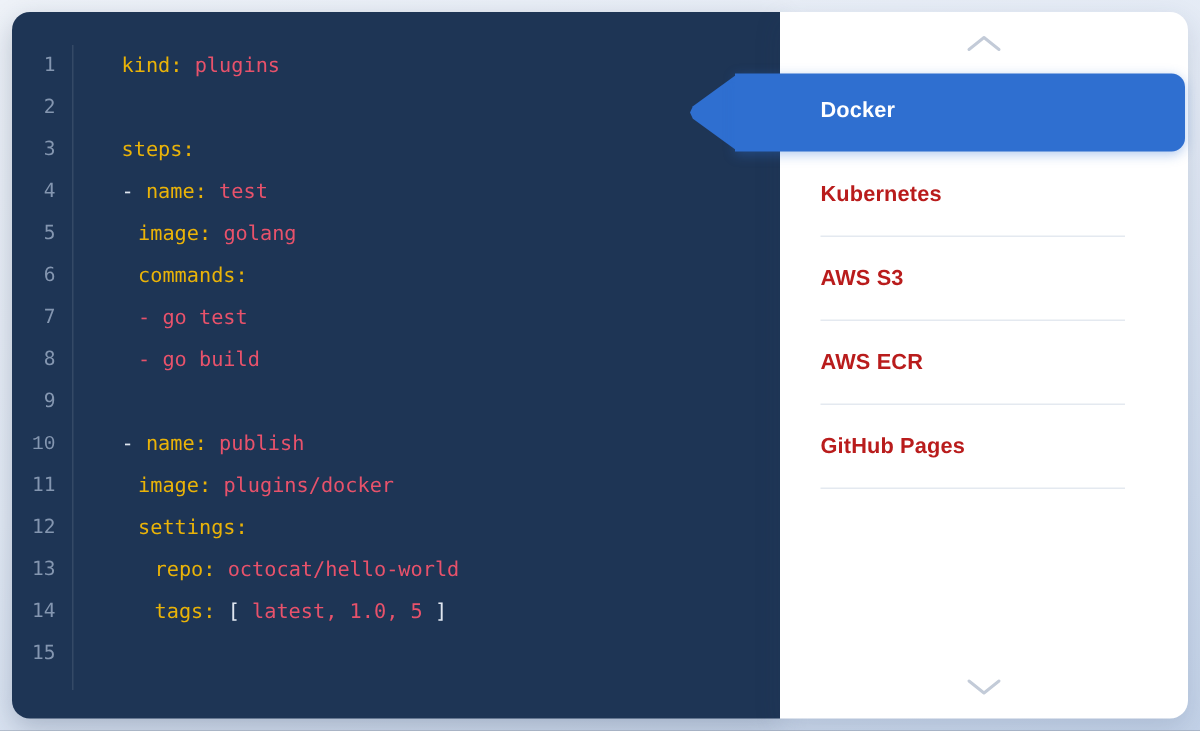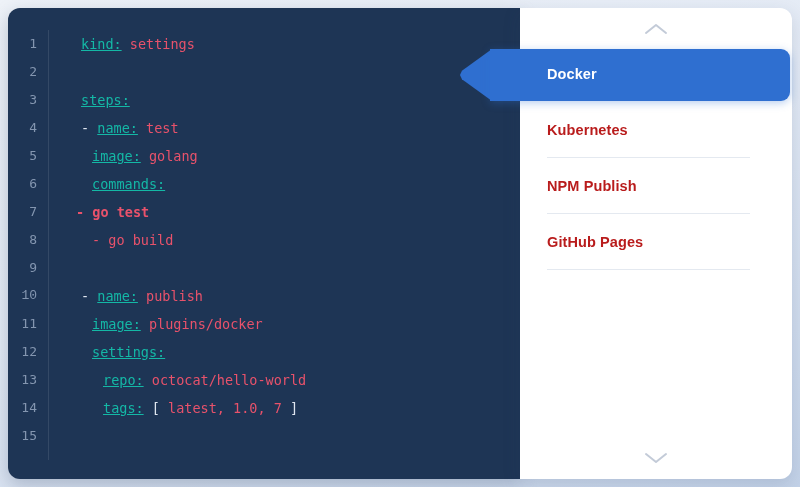--- a/index.html
+++ b/index.html
@@ -52,21 +52,21 @@
   .codetext {
     position: absolute;
     left: 73px;
     white-space: pre;
     font-family: "DejaVu Sans Mono", "Liberation Mono", monospace;
     font-size: 13.5px;
     color: #f2f5fa;
   }
   .tok-val { color: #e8526b; }
   .tok-pun { color: #dfe6f0; }
-  .tok-key { color: #14b8a6; text-decoration: underline; }
+  .tok-key { color: #eab308; }
 
   
   #plugin-panel {
     position: absolute;
     left: 520px;
     top: 8px;
     width: 272px;
     height: 471px;
     background: #ffffff;
     border-radius: 0 12px 12px 0;
@@ -143,47 +143,47 @@
 </style>
 </head>
 <body>
 
 <div id="stage">
 
   <div id="editor">
     <div id="gutter-rule"></div>
     <div id="code-body">
         <div class="lineno" style="top: 22px; position: absolute; line-height: 28px;">1</div>
-        <div class="codetext" style="top: 22px; line-height: 28px; left: 73px;"><span class="tok-key">kind:</span><span class="tok-pun"> </span><span class="tok-val">settings</span></div>
+        <div class="codetext" style="top: 22px; line-height: 28px; left: 73px;"><span class="tok-key">kind:</span><span class="tok-pun"> </span><span class="tok-val">plugins</span></div>
         <div class="lineno" style="top: 50px; position: absolute; line-height: 28px;">2</div>
         <div class="codetext" style="top: 50px; line-height: 28px; left: 73px;"></div>
         <div class="lineno" style="top: 78px; position: absolute; line-height: 28px;">3</div>
         <div class="codetext" style="top: 78px; line-height: 28px; left: 73px;"><span class="tok-key">steps:</span></div>
         <div class="lineno" style="top: 106px; position: absolute; line-height: 28px;">4</div>
         <div class="codetext" style="top: 106px; line-height: 28px; left: 73px;"><span class="tok-pun">- </span><span class="tok-key">name:</span><span class="tok-pun"> </span><span class="tok-val">test</span></div>
         <div class="lineno" style="top: 134px; position: absolute; line-height: 28px;">5</div>
         <div class="codetext" style="top: 134px; line-height: 28px; left: 84px;"><span class="tok-key">image:</span><span class="tok-pun"> </span><span class="tok-val">golang</span></div>
         <div class="lineno" style="top: 162px; position: absolute; line-height: 28px;">6</div>
         <div class="codetext" style="top: 162px; line-height: 28px; left: 84px;"><span class="tok-key">commands:</span></div>
         <div class="lineno" style="top: 190px; position: absolute; line-height: 28px;">7</div>
-        <div class="codetext" style="top: 190px; line-height: 28px; left: 68px; font-weight: bold;"><span class="tok-val">- go test</span></div>
+        <div class="codetext" style="top: 190px; line-height: 28px; left: 84px;"><span class="tok-val">- go test</span></div>
         <div class="lineno" style="top: 218px; position: absolute; line-height: 28px;">8</div>
         <div class="codetext" style="top: 218px; line-height: 28px; left: 84px;"><span class="tok-val">- go build</span></div>
         <div class="lineno" style="top: 246px; position: absolute; line-height: 28px;">9</div>
         <div class="codetext" style="top: 246px; line-height: 28px; left: 73px;"></div>
         <div class="lineno" style="top: 274px; position: absolute; line-height: 28px; font-family: Liberation Mono, monospace;">10</div>
         <div class="codetext" style="top: 274px; line-height: 28px; left: 73px;"><span class="tok-pun">- </span><span class="tok-key">name:</span><span class="tok-pun"> </span><span class="tok-val">publish</span></div>
         <div class="lineno" style="top: 302px; position: absolute; line-height: 28px;">11</div>
         <div class="codetext" style="top: 302px; line-height: 28px; left: 84px;"><span class="tok-key">image:</span><span class="tok-pun"> </span><span class="tok-val">plugins/docker</span></div>
         <div class="lineno" style="top: 330px; position: absolute; line-height: 28px;">12</div>
         <div class="codetext" style="top: 330px; line-height: 28px; left: 84px;"><span class="tok-key">settings:</span></div>
         <div class="lineno" style="top: 358px; position: absolute; line-height: 28px;">13</div>
         <div class="codetext" style="top: 358px; line-height: 28px; left: 95px;"><span class="tok-key">repo:</span><span class="tok-pun"> </span><span class="tok-val">octocat/hello-world</span></div>
         <div class="lineno" style="top: 386px; position: absolute; line-height: 28px;">14</div>
-        <div class="codetext" style="top: 386px; line-height: 28px; left: 95px;"><span class="tok-key">tags:</span><span class="tok-pun"> [ </span><span class="tok-val">latest, 1.0, 7</span><span class="tok-pun"> ]</span></div>
+        <div class="codetext" style="top: 386px; line-height: 28px; left: 95px;"><span class="tok-key">tags:</span><span class="tok-pun"> [ </span><span class="tok-val">latest, 1.0, 5</span><span class="tok-pun"> ]</span></div>
         <div class="lineno" style="top: 414px; position: absolute; line-height: 28px;">15</div>
         <div class="codetext" style="top: 414px; line-height: 28px; left: 73px;"></div>
       </div>
   </div>
 
   <div id="plugin-panel">
 
     <div id="scroll-up" class="scroll-chevron">
       <span>
         <svg width="26" height="14" viewBox="0 0 26 14">
@@ -196,21 +196,25 @@
         <div class="plugin-item selected">
           <div class="sel-tip"></div>
           <div class="sel-pill"></div>
           <span class="plugin-label">Docker</span>
         </div>
         <div class="plugin-item">
           <span class="plugin-label">Kubernetes</span>
           <div class="divider"></div>
         </div>
         <div class="plugin-item">
-          <span class="plugin-label">NPM Publish</span>
+          <span class="plugin-label">AWS S3</span>
+          <div class="divider"></div>
+        </div>
+        <div class="plugin-item">
+          <span class="plugin-label">AWS ECR</span>
           <div class="divider"></div>
         </div>
         <div class="plugin-item">
           <span class="plugin-label">GitHub Pages</span>
           <div class="divider"></div>
         </div>
       </div>
 
     <div id="scroll-down" class="scroll-chevron">
       <span>

